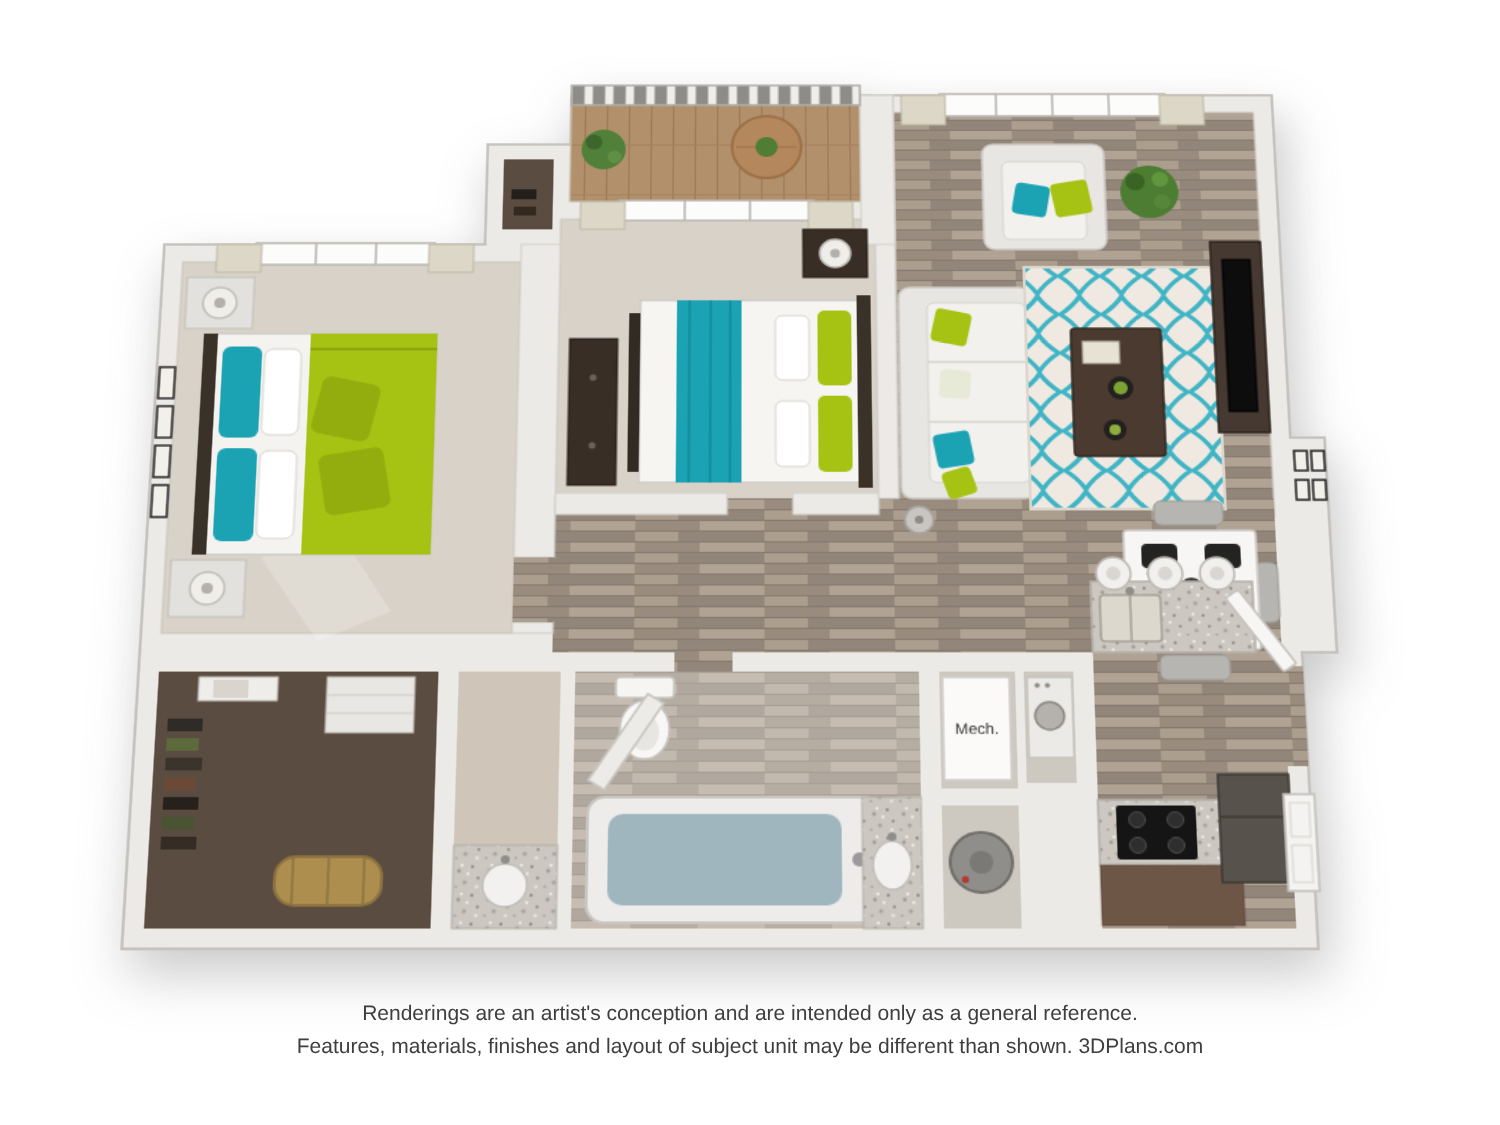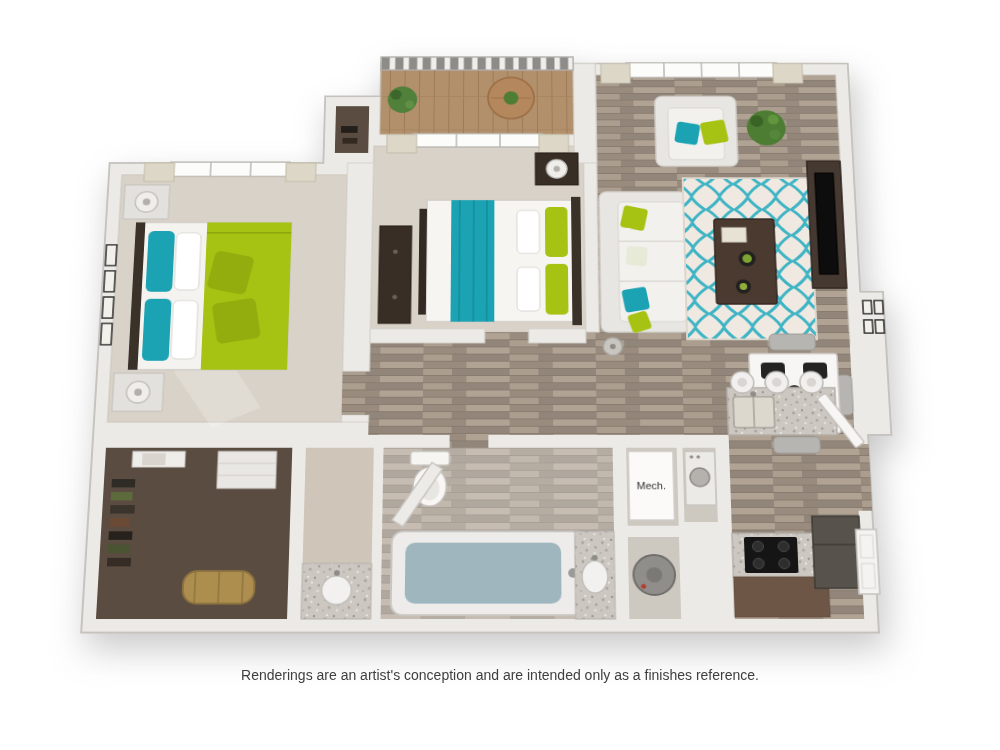--- a/index.html
+++ b/index.html
@@ -342,15 +342,16 @@
         <rect x="120" y="596" width="72" height="34" rx="14" fill="#ad8e4e" stroke="#8d7340" stroke-width="2"></rect>
         <line x1="132" y1="596" x2="132" y2="630" stroke="#8d7340" stroke-width="1.5"></line>
         <line x1="156" y1="596" x2="156" y2="630" stroke="#8d7340" stroke-width="1.5"></line>
         <line x1="180" y1="596" x2="180" y2="630" stroke="#8d7340" stroke-width="1.5"></line>
       </g>
     </g>
   </svg>
   </div>
 
   <div class="disclaimer">
-    <p>Renderings are an artist's conception and are intended only as a finishes reference.</p>
+    <p>Renderings are an artist's conception and are intended only as a general reference.</p>
+    <p>Features, materials, finishes and layout of subject unit may be different than shown. 3DPlans.com</p>
   </div>
 </div>
 
 </body></html>

